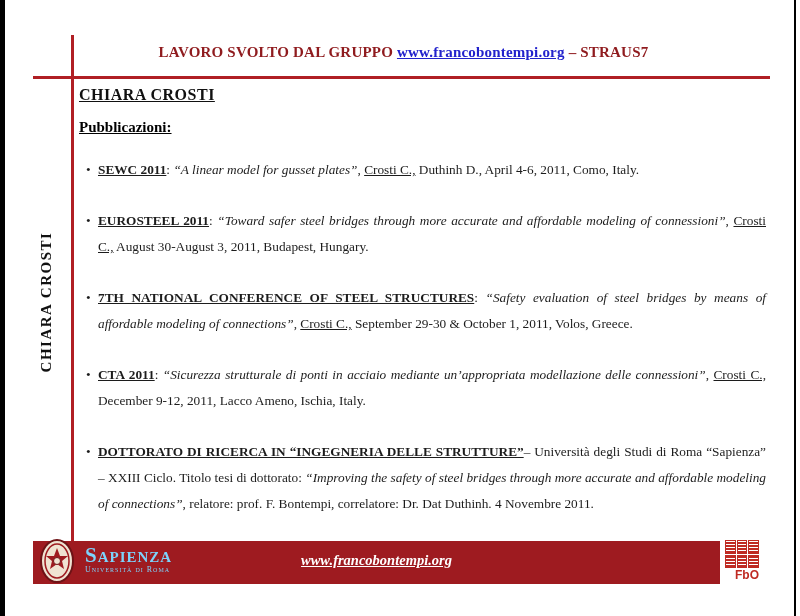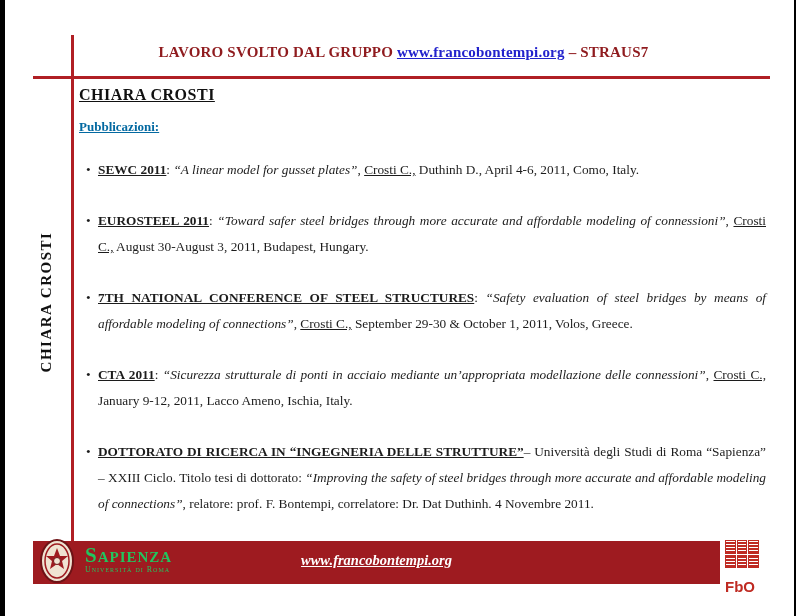--- a/index.html
+++ b/index.html
@@ -18,48 +18,48 @@
   .vline{position:absolute;left:71px;top:35px;width:3px;height:506px;background:#b01f24;}
 
   
   .vlabel{position:absolute;left:46px;top:302px;transform:translate(-50%,-50%) rotate(-90deg);
           transform-origin:center;white-space:nowrap;font-weight:bold;font-size:15px;
           letter-spacing:1.5px;color:#111;}
 
   
   .heading{position:absolute;left:79px;top:86px;font-size:16px;font-weight:bold;
            text-decoration:underline;color:#111;letter-spacing:.5px;}
-  .subheading{position:absolute;left:79px;top:119px;font-size:13px;font-weight:bold;
-           text-decoration:underline;color:#0369a1;text-align:right;}
+  .subheading{position:absolute;left:79px;top:119px;font-size:15px;font-weight:bold;
+           text-decoration:underline;color:#000000;text-align:right;}
 
   
   .pubs{position:absolute;left:86px;top:157px;width:680px;color:#1c1c1c;font-size:13.3px;}
   .pub{position:relative;padding-left:12px;margin-bottom:25px;line-height:26px;text-align:justify;}
   .bullet{position:absolute;left:0;top:0;}
   .b{font-weight:bold;margin-top:8px;}
   .i{font-style:italic;}
   .u{text-decoration:underline;}
 
   
   .footer{position:absolute;left:33px;top:541px;width:687px;height:43px;background:#9e1b20;}
   .emblem{position:absolute;left:6px;top:-3px;width:36px;height:46px;}
-  .logotype{position:absolute;left:52px;top:4px;color:#22c55e;}
+  .logotype{position:absolute;left:52px;top:4px;color:#7dd3fc;}
   .logo-title{font-variant:small-caps;font-size:21px;line-height:20px;letter-spacing:1px;font-weight:bold;}
   .logo-sub{font-variant:small-caps;font-size:8px;line-height:9px;letter-spacing:1px;font-weight:normal;}
   .footer-link{position:absolute;left:0;right:0;top:11px;text-align:center;color:#ffffff;
                font-weight:bold;font-style:italic;font-size:14.5px;text-decoration:underline;cursor:pointer;}
 
   
   .stamp{position:absolute;left:722px;top:538px;width:40px;height:48px;background:#fff;
          box-sizing:border-box;padding:2px 3px;}
   .stamp-grid{display:grid;grid-template-columns:1fr 1fr 1fr;grid-template-rows:1fr 1fr;gap:1px;height:28px;}
   .stamp-cell{background:repeating-linear-gradient(0deg,#bf2a22 0 2px,#ffffff 2px 3px);
               border:1px solid #bf2a22;}
-  .stamp-text{height:14px;margin-top:12px;color:#bf2a22;font-weight:bold;font-size:15px;
-              line-height:13px;text-align:left;font-family:"Liberation Sans",sans-serif;
+  .stamp-text{height:14px;margin-top:1px;color:#bf2a22;font-weight:bold;font-size:12px;
+              line-height:13px;text-align:right;font-family:"Liberation Sans",sans-serif;
               background:repeating-linear-gradient(90deg,#ffffff 0 1px,transparent 1px 4px);}
 </style>
 </head>
 <body>
 
 <div class="stage">
   <div class="frame-left"></div>
   <div class="frame-right"></div>
 
   <div class="title">
@@ -71,21 +71,21 @@
 
   <div class="vlabel">CHIARA CROSTI</div>
 
   <div class="heading">CHIARA CROSTI</div>
   <div class="subheading">Pubblicazioni:</div>
 
   <div class="pubs" id="pubs">
       <div class="pub"><span class="bullet">•</span><span><span class="b u">SEWC 2011</span><span>: </span><span class="i">“A linear model for gusset plates”</span><span>, </span><span class="u">Crosti C.,</span><span> Duthinh D., April 4-6, 2011, Como, Italy.</span></span></div>
       <div class="pub"><span class="bullet">•</span><span><span class="b u">EUROSTEEL 2011</span><span>: </span><span class="i">“Toward safer steel bridges through more accurate and affordable modeling of connessioni”</span><span>, </span><span class="u">Crosti C.,</span><span> August 30-August 3, 2011, Budapest, Hungary.</span></span></div>
       <div class="pub"><span class="bullet">•</span><span><span class="b u">7TH NATIONAL CONFERENCE OF STEEL STRUCTURES</span><span>: </span><span class="i">“Safety evaluation of steel bridges by means of affordable modeling of connections”</span><span>, </span><span class="u">Crosti C.,</span><span> September 29-30 &amp; October 1, 2011, Volos, Greece.</span></span></div>
-      <div class="pub"><span class="bullet">•</span><span><span class="b u">CTA 2011</span><span>: </span><span class="i">“Sicurezza strutturale di ponti in acciaio mediante un’appropriata modellazione delle connessioni”</span><span>, </span><span class="u">Crosti C.,</span><span> January 9-12, 2011, Lacco Ameno, Ischia, Italy.</span></span></div>
+      <div class="pub"><span class="bullet">•</span><span><span class="b u">CTA 2011</span><span>: </span><span class="i">“Sicurezza strutturale di ponti in acciaio mediante un’appropriata modellazione delle connessioni”</span><span>, </span><span class="u">Crosti C.,</span><span> December 9-12, 2011, Lacco Ameno, Ischia, Italy.</span></span></div>
       <div class="pub"><span class="bullet">•</span><span><span class="b u">DOTTORATO DI RICERCA IN “INGEGNERIA DELLE STRUTTURE”</span><span>– Università degli Studi di Roma “Sapienza” – XXIII Ciclo. Titolo tesi di dottorato: </span><span class="i">“Improving the safety of steel bridges through more accurate and affordable modeling of connections”</span><span>, relatore: prof. F. Bontempi, correlatore: Dr. Dat Duthinh. 4 Novembre 2011.</span></span></div>
     </div>
 
   <div class="footer">
     <div class="emblem">
       <svg width="36" height="46" viewBox="0 0 36 46">
         <ellipse cx="18" cy="23" rx="16" ry="21" fill="#efe3d2" stroke="#6e1316" stroke-width="2"></ellipse>
         <ellipse cx="18" cy="23" rx="12" ry="17" fill="none" stroke="#9e1b20" stroke-width="1.5"></ellipse>
         <path d="M18 10 L21 18 L29 18 L23 23 L25 31 L18 26 L11 31 L13 23 L7 18 L15 18 Z" fill="#9e1b20"></path>
         <circle cx="18" cy="23" r="3.5" fill="#efe3d2" stroke="#6e1316" stroke-width="1"></circle>

